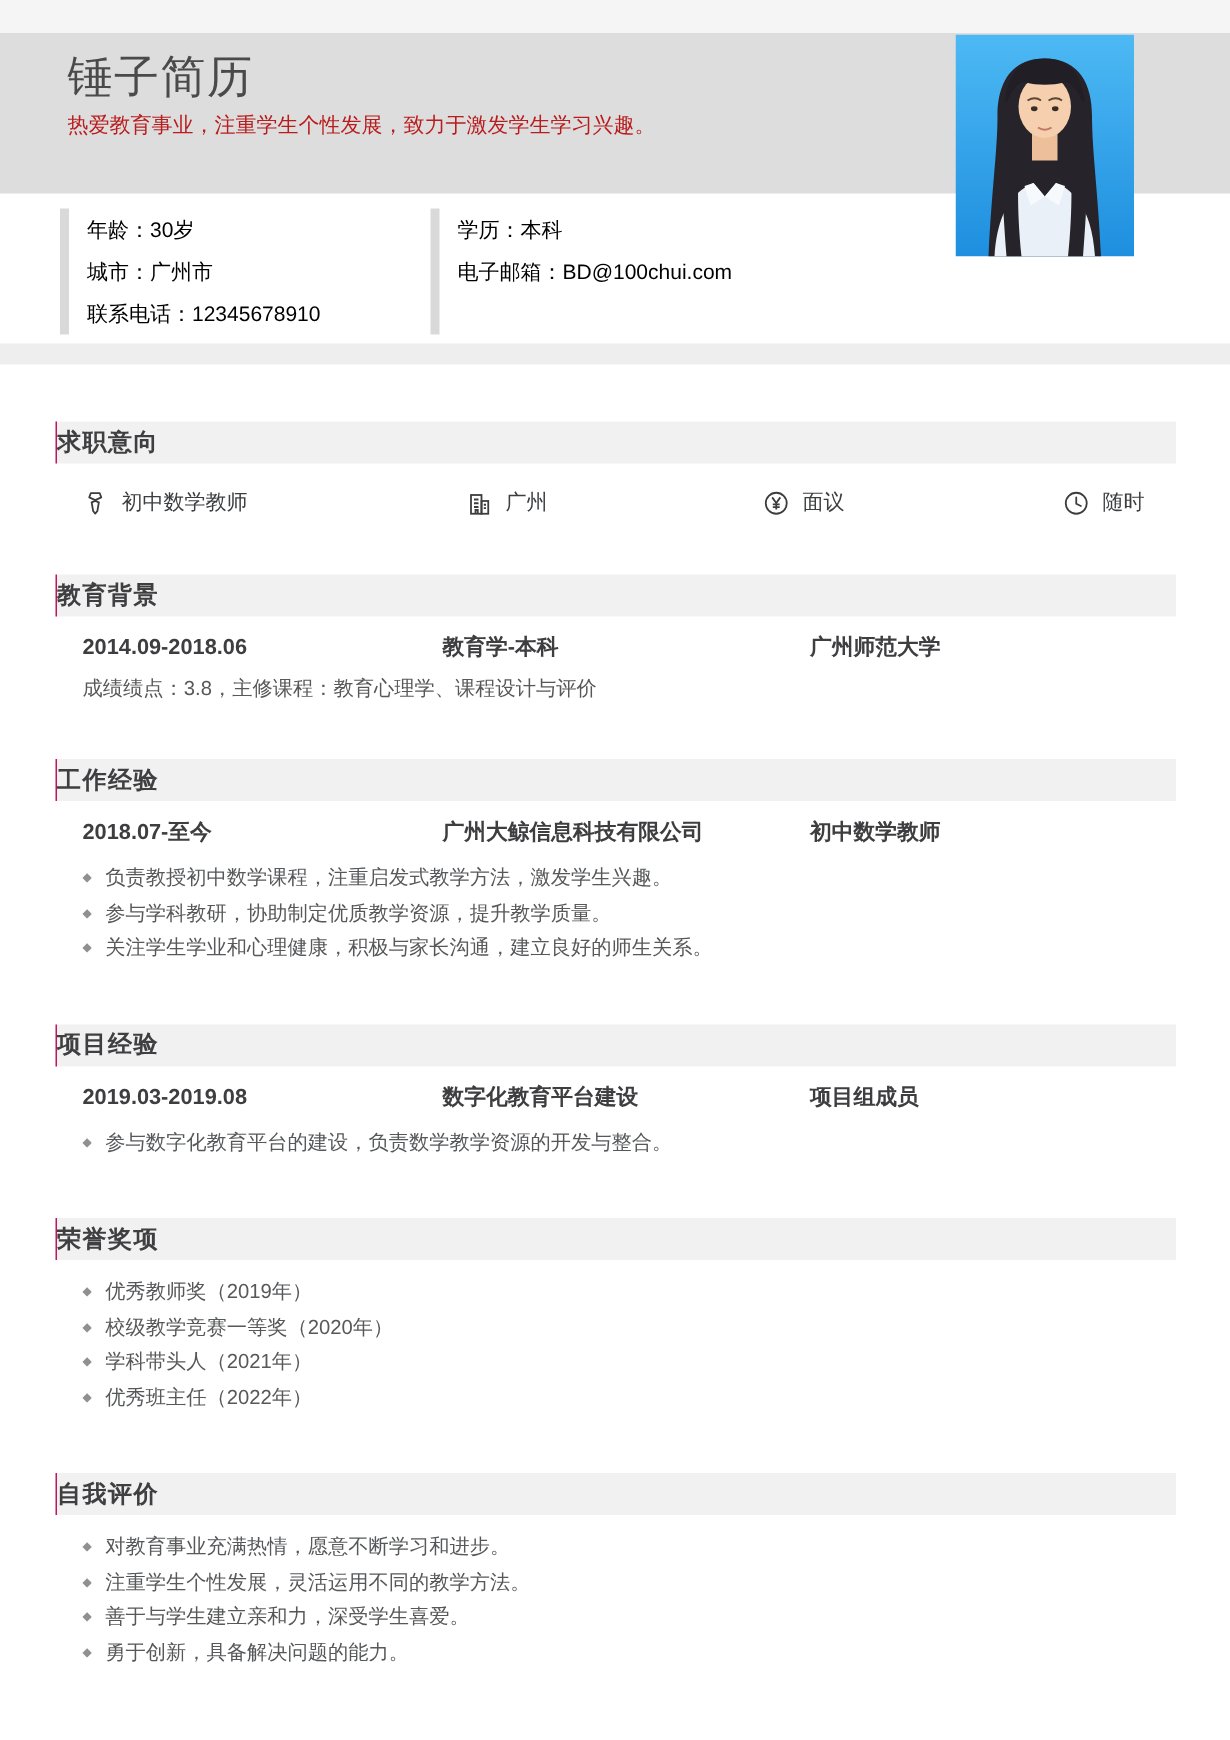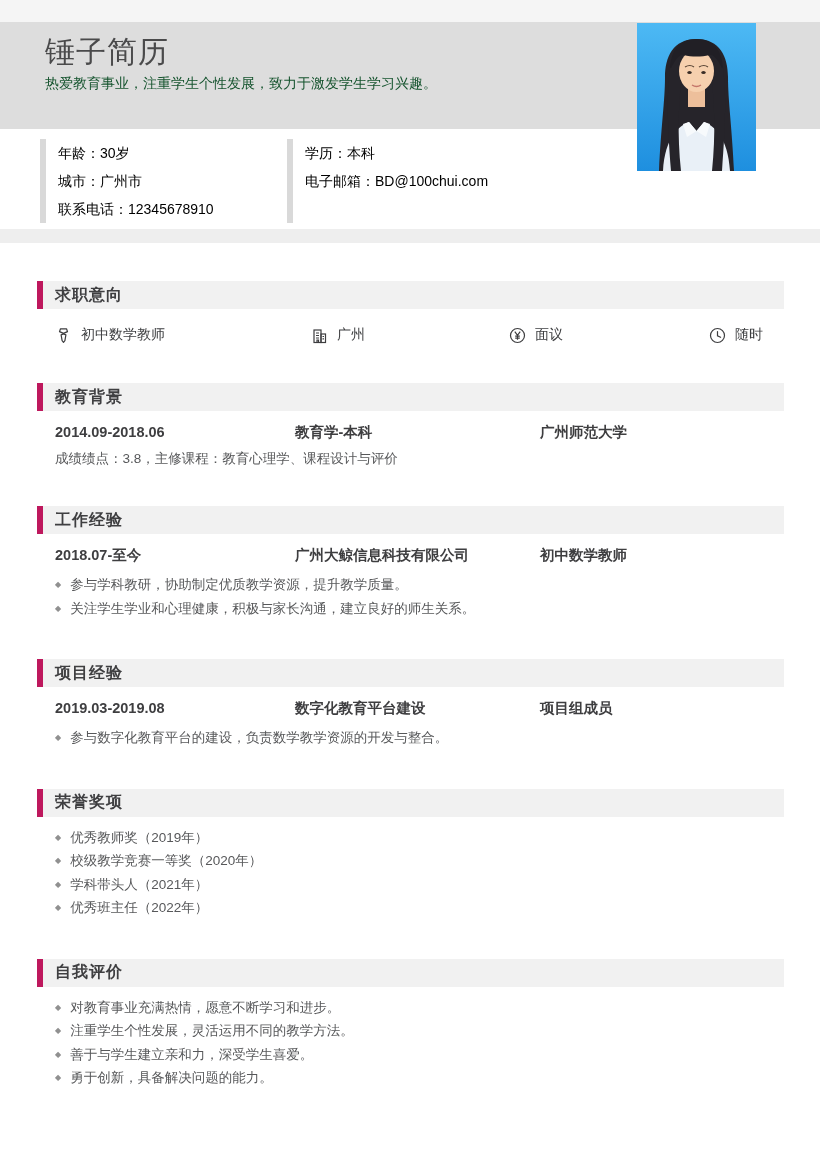--- a/index.html
+++ b/index.html
@@ -6,39 +6,39 @@
   body{width:820px;height:1160px;background:#ffffff;overflow:hidden;
        font-family:"Liberation Sans","DejaVu Sans",sans-serif;
        -webkit-font-smoothing:antialiased;}
   .page{position:relative;width:820px;height:1160px;background:#ffffff;}
 
   
   .top-strip{height:22px;background:#f5f5f5;}
   .header-band{height:107px;background:#dddddd;padding:13px 0 0 45px;box-sizing:border-box;}
   .header-band h1{margin:0;font-size:30px;line-height:34px;font-weight:400;
                   color:#4a4a4b;letter-spacing:1px;}
-  .header-band p{margin:6px 0 0 0;font-size:14px;color:#14532d;}
+  .header-band p{margin:6px 0 0 0;font-size:14px;color:#b91c1c;}
 
   
   .photo{position:absolute;left:637px;top:23px;width:119px;height:148px;z-index:5;}
   .photo svg{display:block;}
 
   
   .basic-info{display:flex;padding:10px 36px 0 40px;}
   .info-col{border-left:6px solid #d9d9d9;padding-left:12px;box-sizing:border-box;}
   .info-col.left{width:247px;}
   .info-col.right{width:300px;}
   .info-row{font-size:14px;line-height:28px;color:#000000;white-space:nowrap;}
 
   .divider-strip{margin-top:6px;height:14px;background:#eeeeee;}
 
   
   .sec{margin-top:38px;}
   .sec-bar{margin:0 36px 0 37px;height:28px;background:#f1f1f1;
-           border-left:6px solid #be185d;padding-left:12px;
+           border-left:1px solid #be185d;
            display:flex;align-items:center;box-sizing:border-box;}
   .sec-title{font-size:16px;font-weight:bold;color:#3f3f41;letter-spacing:1px;}
 
   
   .intent-row{margin-top:16px;padding:0 36px 0 55px;display:grid;
               grid-template-columns:256px 198px 200px 1fr;align-items:center;height:20px;}
   .intent-item{display:flex;align-items:center;gap:9px;font-size:14px;color:#3d3e40;}
   .intent-item svg{flex:0 0 auto;}
 
   
@@ -167,20 +167,21 @@
   <section class="sec">
     <div class="sec-bar">
       <span class="sec-title">工作经验</span>
     </div>
     <div class="entry-row">
       <span>2018.07-至今</span>
       <span>广州大鲸信息科技有限公司</span>
       <span>初中数学教师</span>
     </div>
     <ul class="blist">
+      <li>负责教授初中数学课程，注重启发式教学方法，激发学生兴趣。</li>
       <li>参与学科教研，协助制定优质教学资源，提升教学质量。</li>
       <li>关注学生学业和心理健康，积极与家长沟通，建立良好的师生关系。</li>
     </ul>
   </section>
 
   <section class="sec">
     <div class="sec-bar">
       <span class="sec-title">项目经验</span>
     </div>
     <div class="entry-row">

